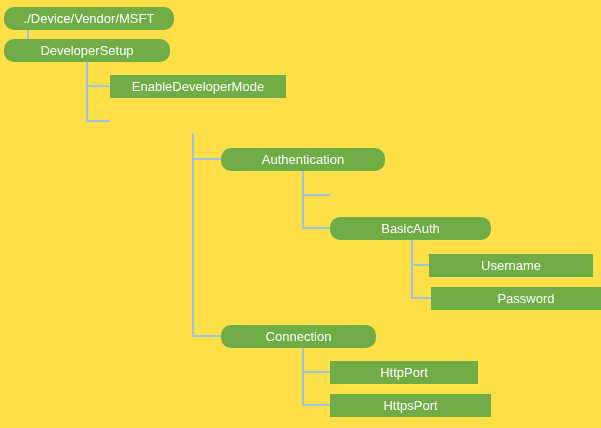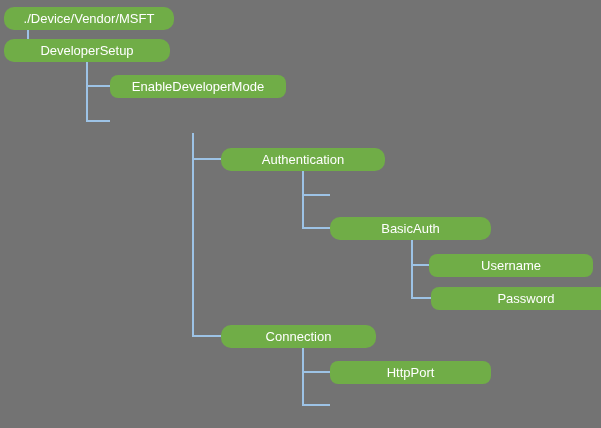--- a/index.html
+++ b/index.html
@@ -5,56 +5,56 @@
   html, body {
     margin: 0;
     padding: 0;
     background: #ffffff;
     font-family: "Liberation Sans", "DejaVu Sans", sans-serif;
   }
   .canvas {
     position: relative;
     width: 601px;
     height: 428px;
-    background: #737373;
+    background: #fde047;
     overflow: hidden;
   }
   .node {
     position: absolute;
     height: 23px;
     background: #70AD47;
     color: #FFFFFF;
     font-size: 13px;
     line-height: 23px;
     text-align: center;
     box-sizing: border-box;
     white-space: nowrap;
     overflow: hidden;
   }
   .node.rounded { border-radius: 10px; }
-  .node.rect    { border-radius: 8px; }
+  .node.rect    { border-radius: 0; }
   .line {
     position: absolute;
     background: #9DC3E6;
   }
   .v { width: 2px; }
   .h { height: 2px; }
 
   
   .n0  { left: 4px;   top: 7px;   width: 170px; }
   .n1  { left: 4px;   top: 39px;  width: 166px; }
   .n2  { left: 110px; top: 75px;  width: 176px; }
   .n3  { left: 110px; top: 110px; width: 166px; }
   .n4  { left: 221px; top: 148px; width: 164px; }
   .n5  { left: 330px; top: 184px; width: 161px; }
   .n6  { left: 330px; top: 217px; width: 161px; }
   .n7  { left: 429px; top: 254px; width: 164px; }
   .n8  { left: 431px; top: 287px; width: 190px; }
   .n9  { left: 221px; top: 325px; width: 155px; }
-  .n10 { left: 330px; top: 361px; width: 161px; }
+  .n10 { left: 330px; top: 361px; width: 148px; }
   .n11 { left: 330px; top: 394px; width: 161px; }
 
   
   .c-root       { left: 27px;  top: 30px;  height: 10px; }
   .c-devsetup-v { left: 86px;  top: 62px;  height: 60px; }
   .c-enabledev-h{ left: 86px;  top: 85px;  width: 24px; }
   .c-devportal-h{ left: 86px;  top: 120px; width: 24px; }
   .c-portal-v   { left: 192px; top: 133px; height: 204px; }
   .c-auth-h     { left: 192px; top: 158px; width: 29px; }
   .c-conn-h     { left: 192px; top: 335px; width: 29px; }
@@ -92,14 +92,15 @@
 
   <div class="node rounded n0">./Device/Vendor/MSFT</div>
   <div class="node rounded n1">DeveloperSetup</div>
   <div class="node rect    n2">EnableDeveloperMode</div>
   <div class="node rounded n4">Authentication</div>
   <div class="node rounded n6">BasicAuth</div>
   <div class="node rect    n7">Username</div>
   <div class="node rect    n8">Password</div>
   <div class="node rounded n9">Connection</div>
   <div class="node rect    n10">HttpPort</div>
+  <div class="node rect    n11">HttpsPort</div>
 
 </div>
 
 </body></html>

